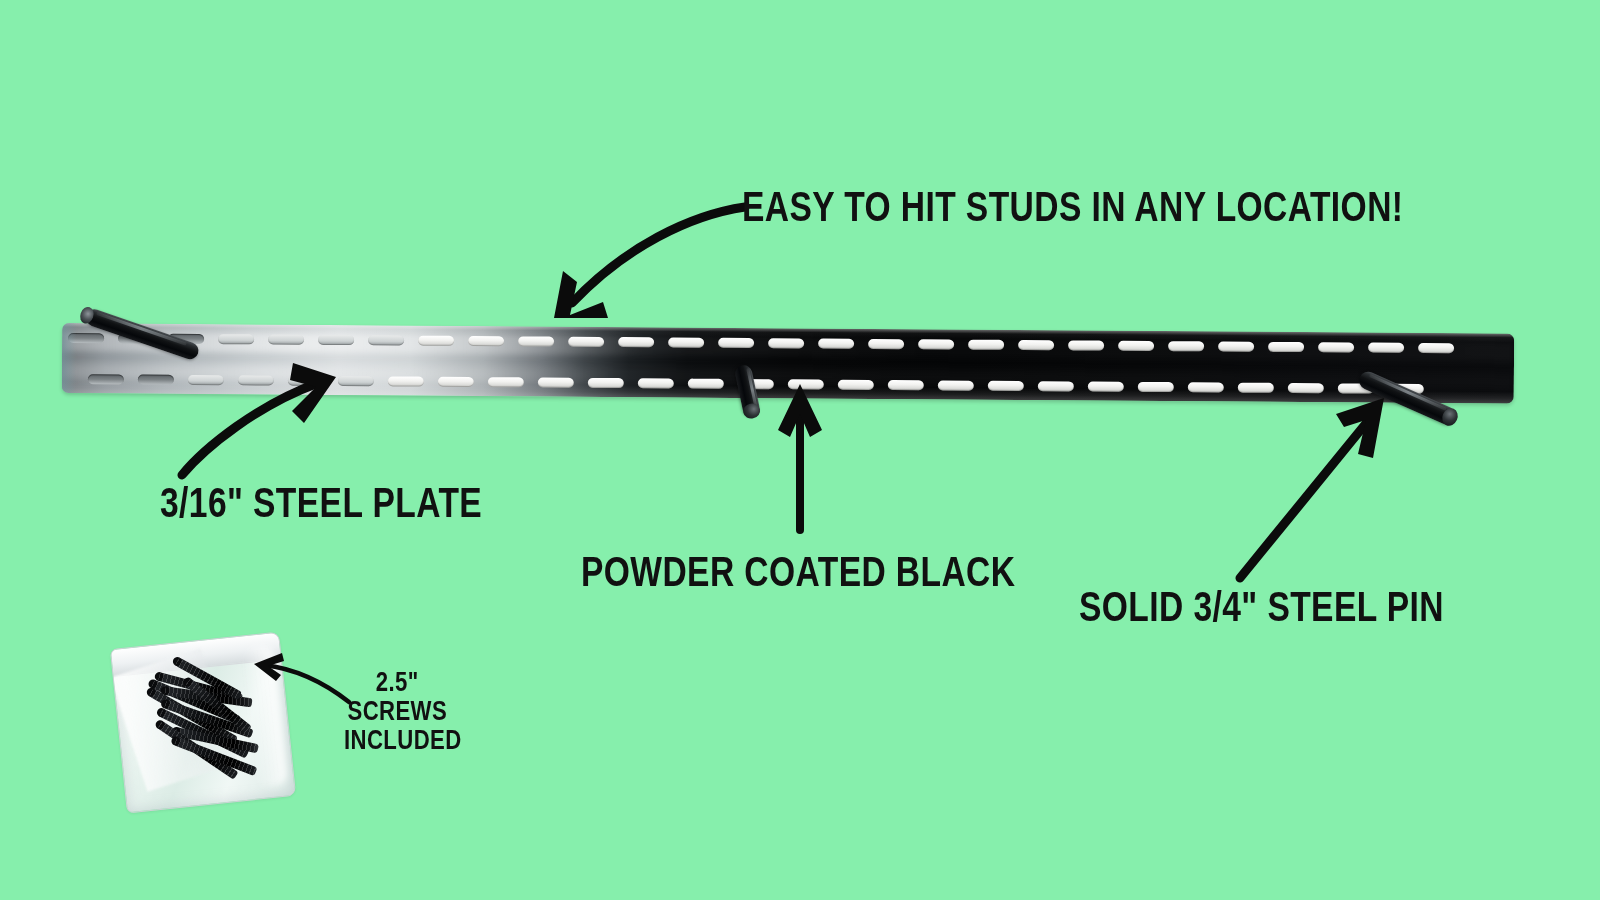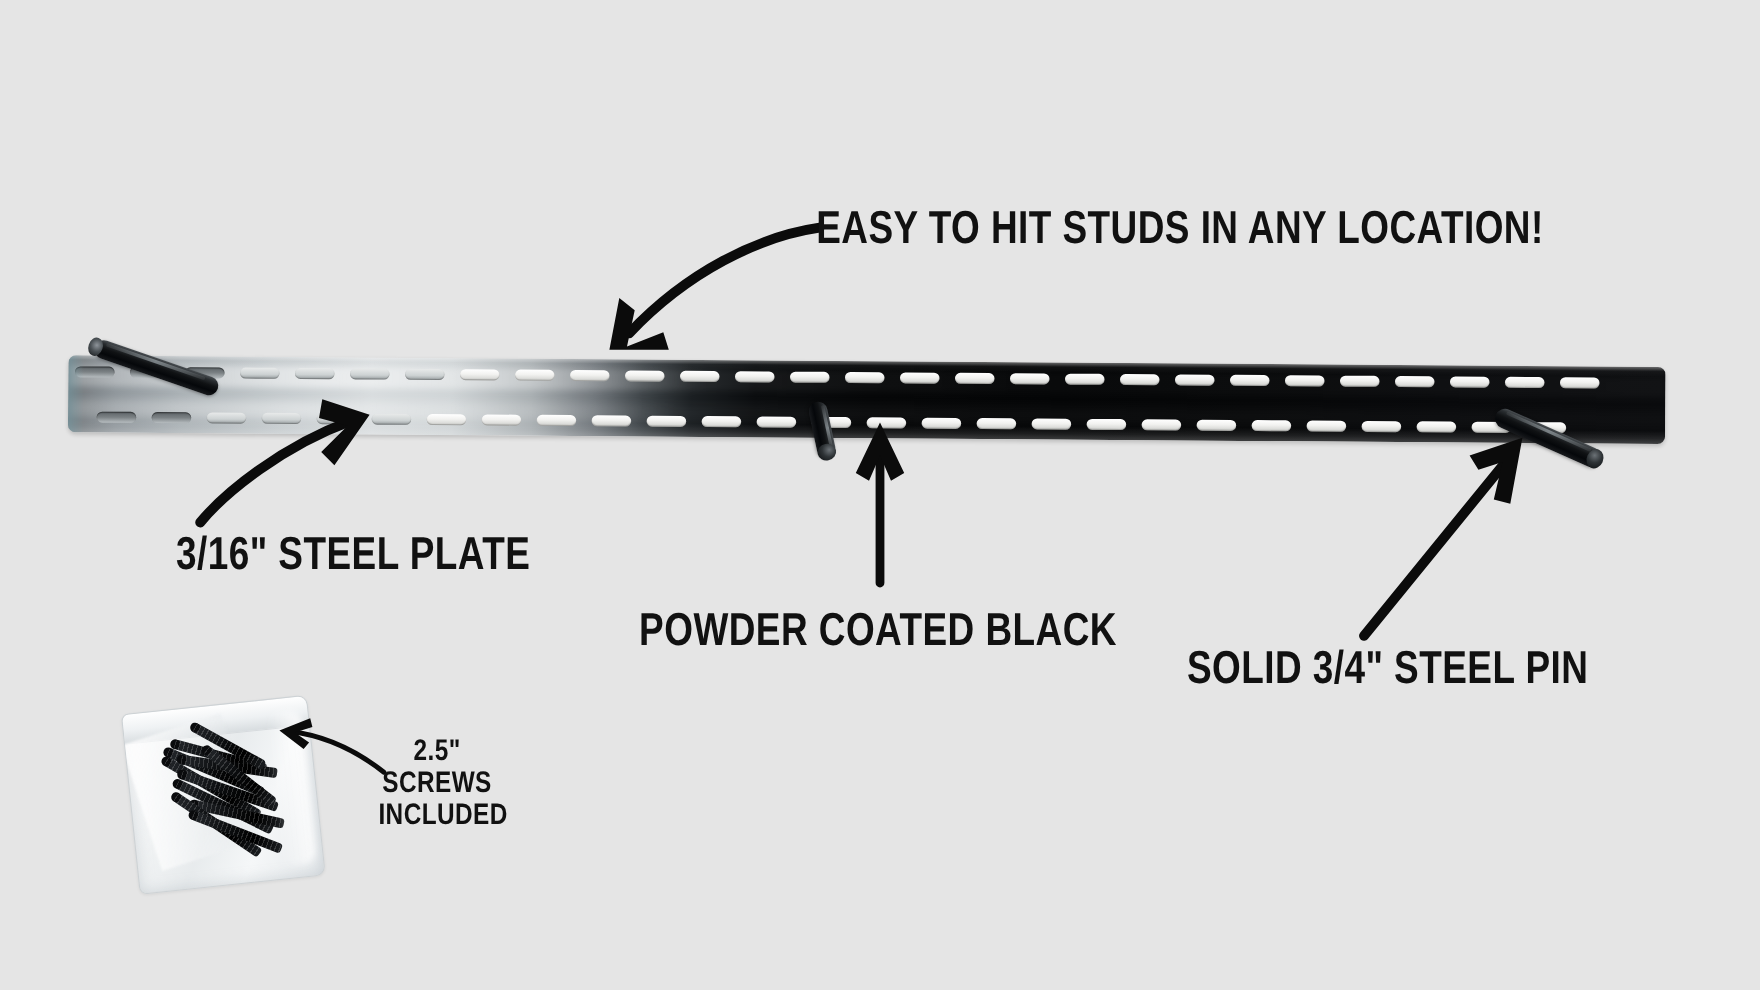--- a/index.html
+++ b/index.html
@@ -13,21 +13,21 @@
     position: relative;
     overflow: hidden;
     font-family: "Liberation Sans", sans-serif;
   }
 
   #stage {
     position: absolute;
     left: 0; top: 0;
     width: 1600px;
     height: 900px;
-    background: #e5e5e5;
+    background: #86efac;
   }
 
   
   .anno {
     position: absolute;
     color: #111111;
     font-family: "Liberation Sans Narrow", "Liberation Sans", sans-serif;
     font-weight: 700;
     letter-spacing: 0.5px;
     white-space: nowrap;

